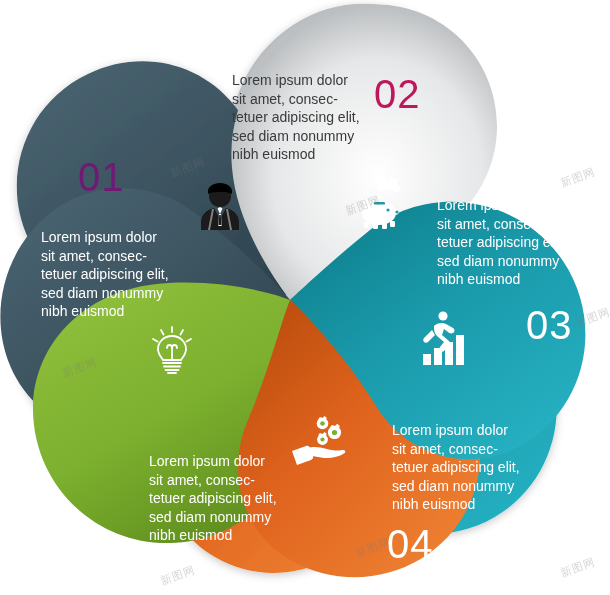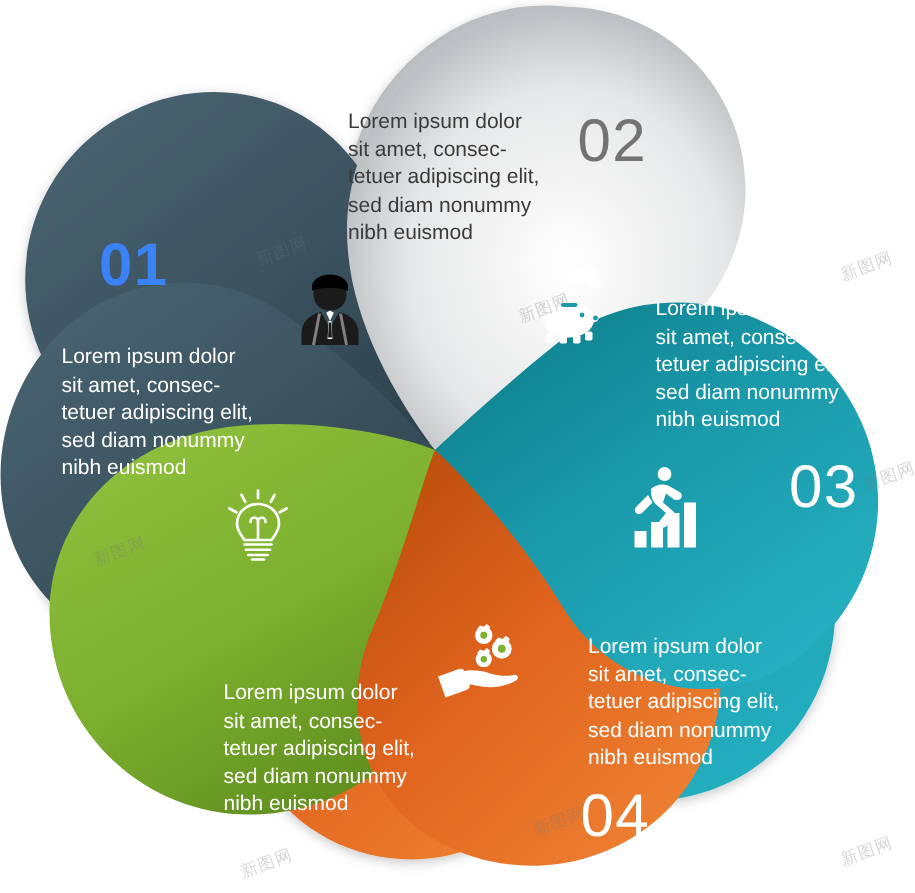--- a/index.html
+++ b/index.html
@@ -47,25 +47,25 @@
     position: absolute;
     font-family: "Liberation Sans", sans-serif;
     font-size: 14px;
     line-height: 1.33;
     white-space: pre-line;
   }
   .seg-icon {
     position: absolute;
   }
   
-  .num-01 { left: 66px;  top: 157px; color: #3b82f6; font-weight: bold; }
+  .num-01 { left: 78px;  top: 157px; color: #701a75; }
   .body-01{ left: 41px;  top: 228px; color: #ffffff; }
   .icon-01{ left: 150px; top: 326px; }
 
-  .num-02 { left: 385px; top: 74px;  color: #737373; }
+  .num-02 { left: 374px; top: 74px;  color: #be185d; }
   .body-02{ left: 232px; top: 71px;  color: #3a3a3a; }
   .icon-02{ left: 198px; top: 181px; }
 
   .num-03 { left: 526px; top: 305px; color: #ffffff; text-align: center; }
   .body-03{ left: 437px; top: 196px; color: #ffffff; }
   .icon-03{ left: 352px; top: 175px; }
 
   .num-04 { left: 363px; top: 524px; color: #ffffff; margin-left: 24px; }
   .body-04{ left: 392px; top: 421px; color: #ffffff; }
   .icon-04{ left: 420px; top: 310px; }

